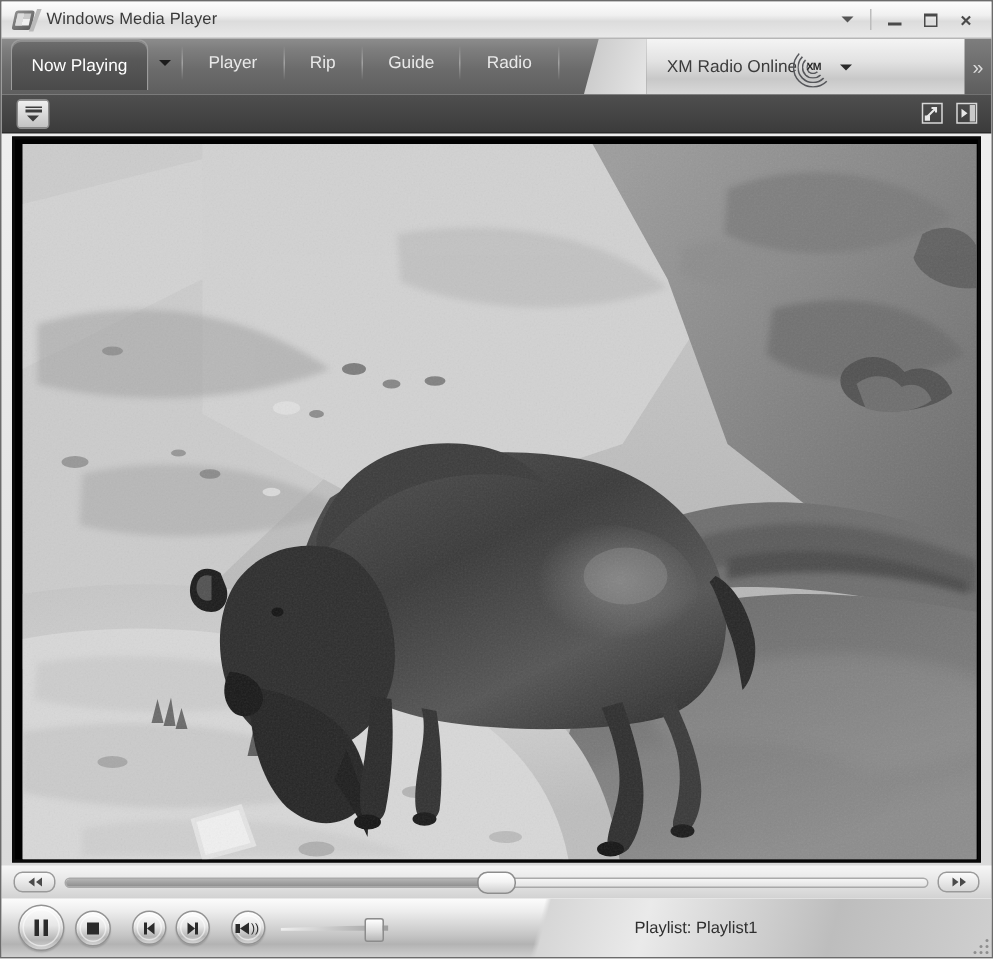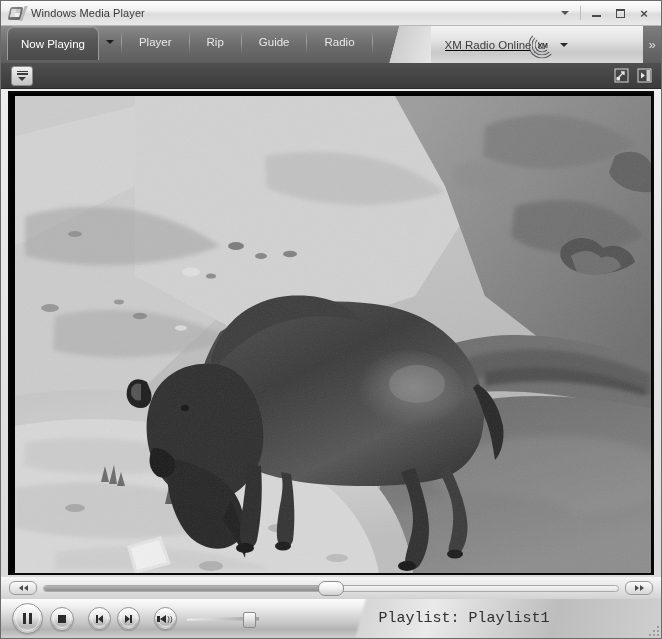--- a/index.html
+++ b/index.html
@@ -146,21 +146,20 @@
     background: linear-gradient(105deg, transparent 0%, transparent 38%, #cdcdcd 39%, #e6e6e6 100%);
     flex: none;
   }
   .radio-zone {
     flex: 1;
     height: 37px;
     background: linear-gradient(#f4f4f4 0%, #e2e2e2 40%, #c8c8c8 72%, #d9d9d9 100%);
     display: flex; align-items: center;
     position: relative;
     overflow: hidden;
-    text-decoration: underline;
   }
   .radio-label {
     font-size: 11.5px;
     color: #3c3c3c;
     margin-left: 14px;
     white-space: nowrap;
     overflow: hidden;
     max-width: 96px;
   }
   .xm-icon {
@@ -404,21 +403,21 @@
     height: 39px;
     display: flex; align-items: center; justify-content: center;
     position: relative;
   }
   .status-band {
     position: absolute; left: 10px; right: 0; top: 0; bottom: 0;
     background: linear-gradient(105deg, transparent 0%, transparent 22%, #d6d6d6 23%, #eaeaea 40%, #bdbdbd 72%, #cfcfcf 100%);
   }
   .status-text {
     position: relative; z-index: 2;
-    font-size: 15px; color: #2f2f2f; font-family: Liberation Mono, monospace;
+    font-size: 11px; color: #2f2f2f;
   }
   .right-cluster {
     display: flex; align-items: center;
     height: 39px; margin-right: 6px;
     flex: none;
   }
   .time-text {
     font-size: 11px; color: #2f2f2f;
     margin-right: 7px;
   }

